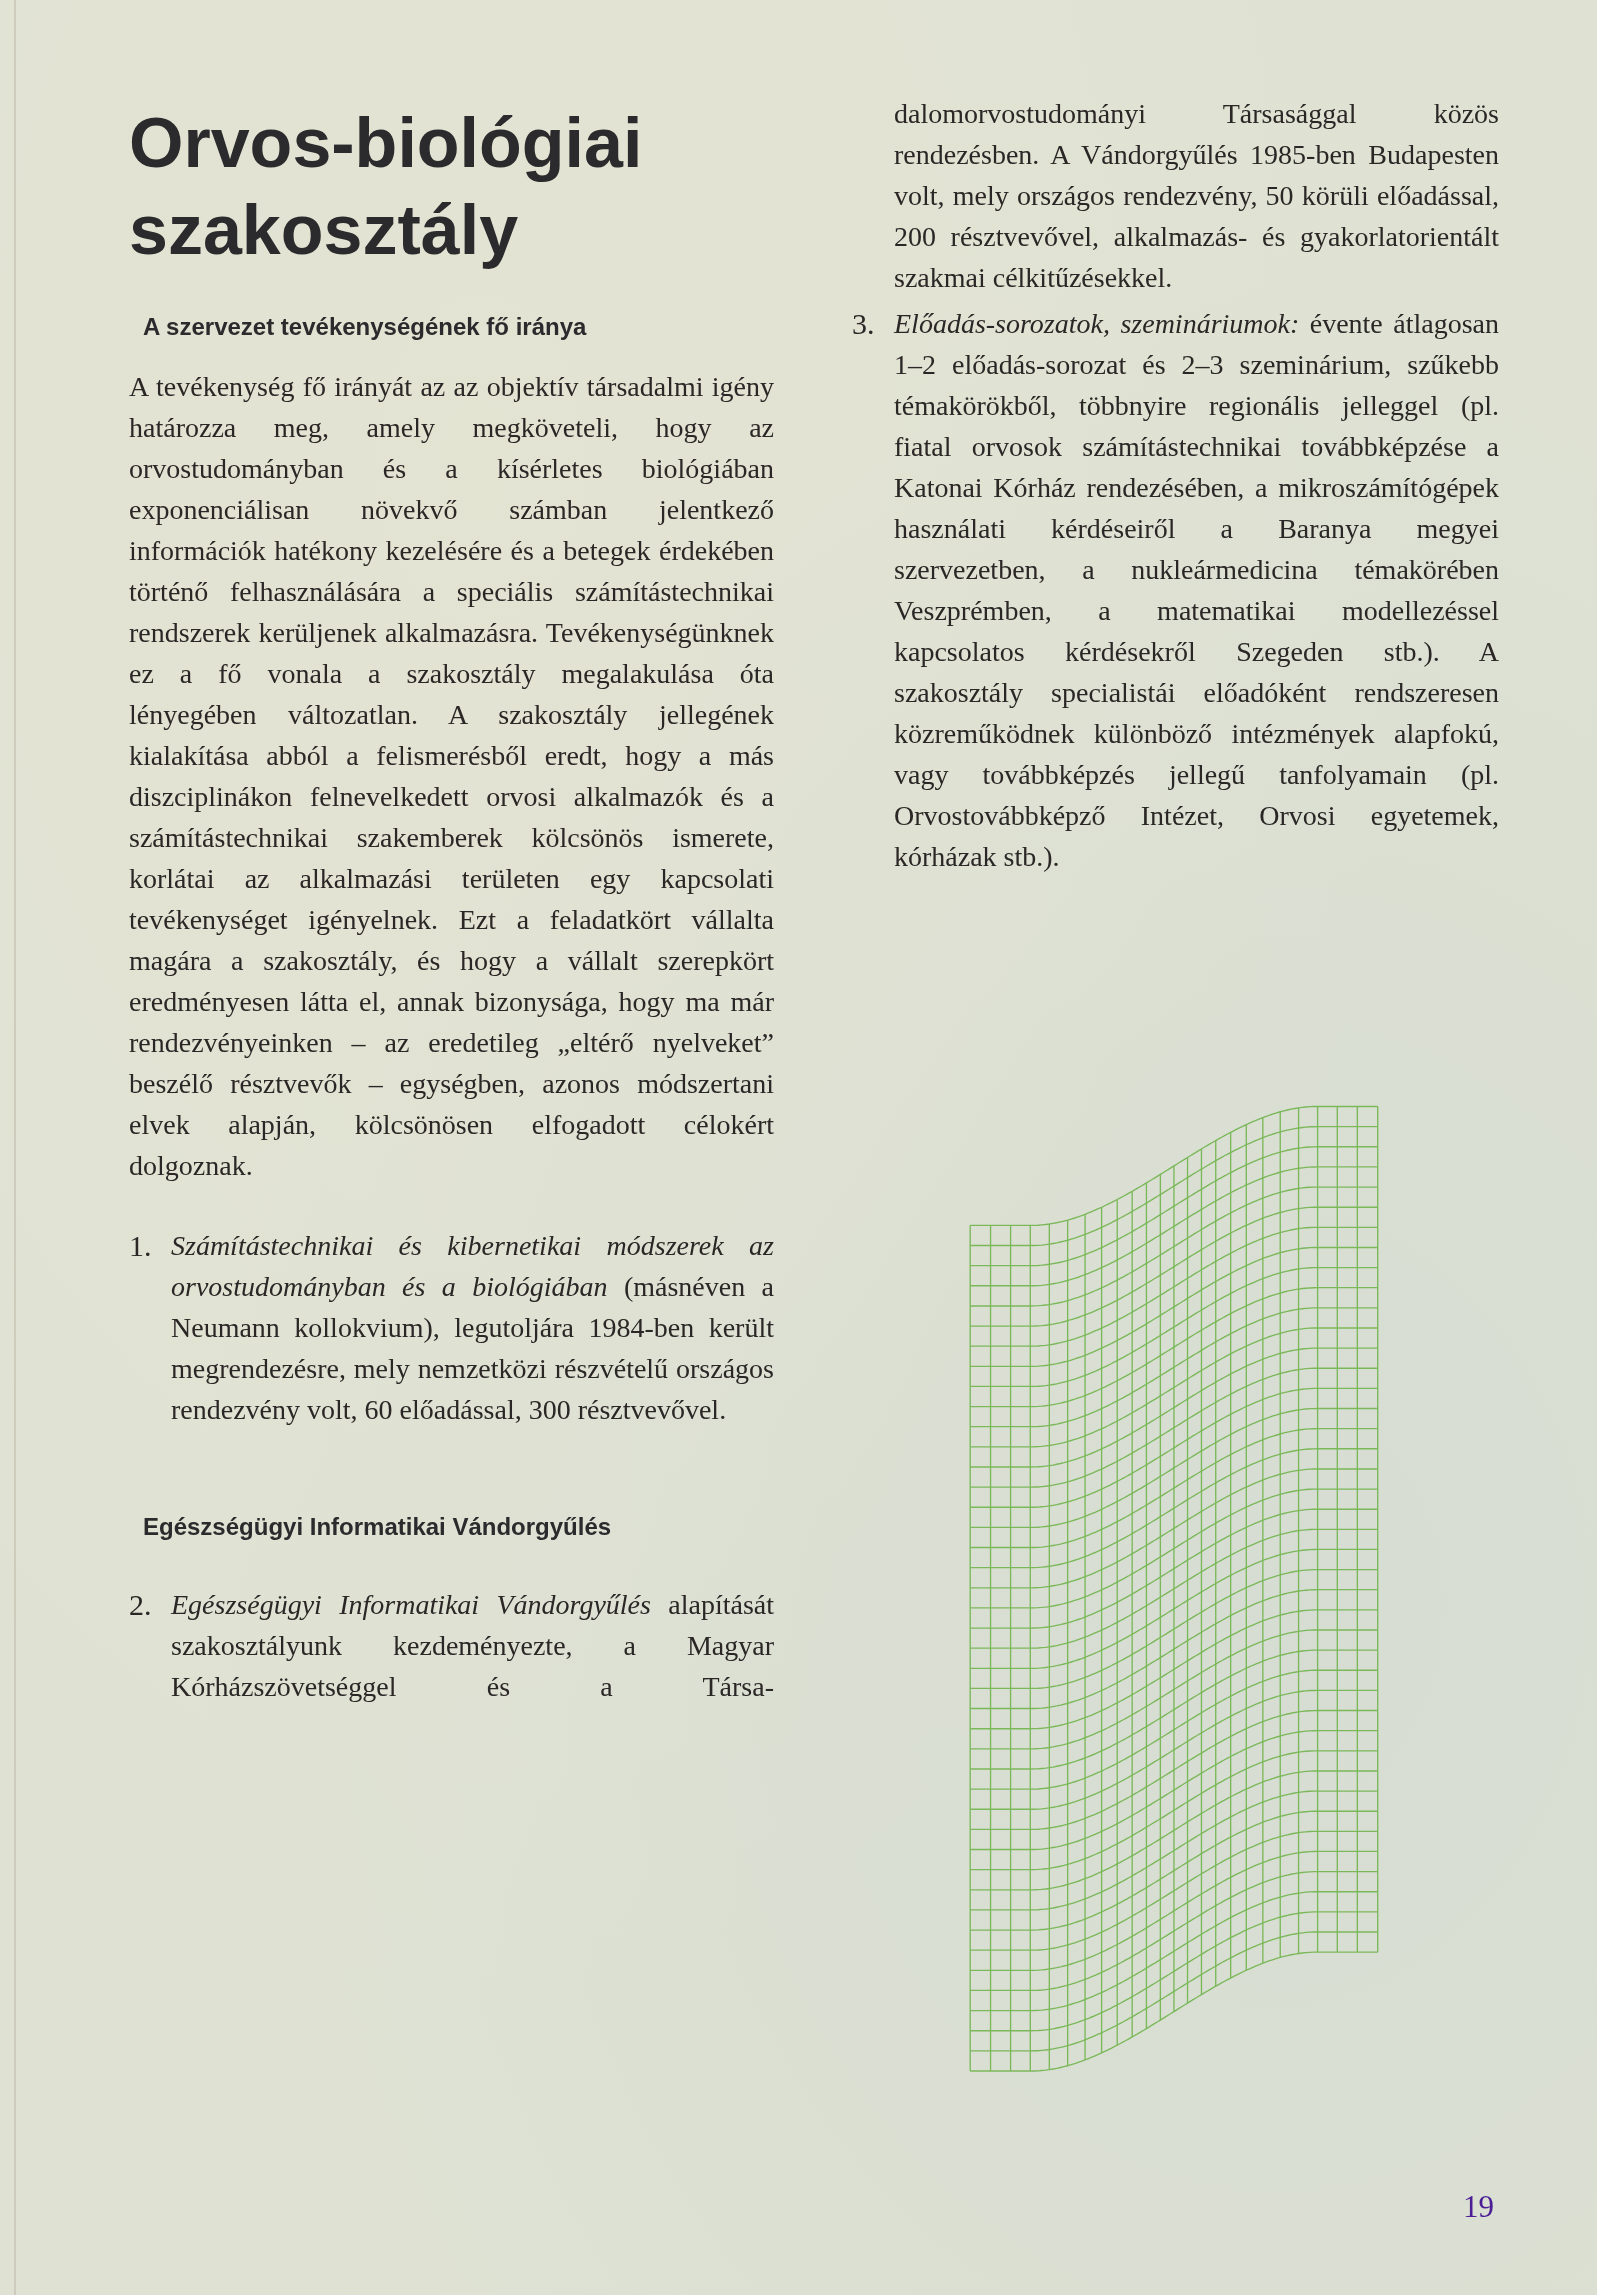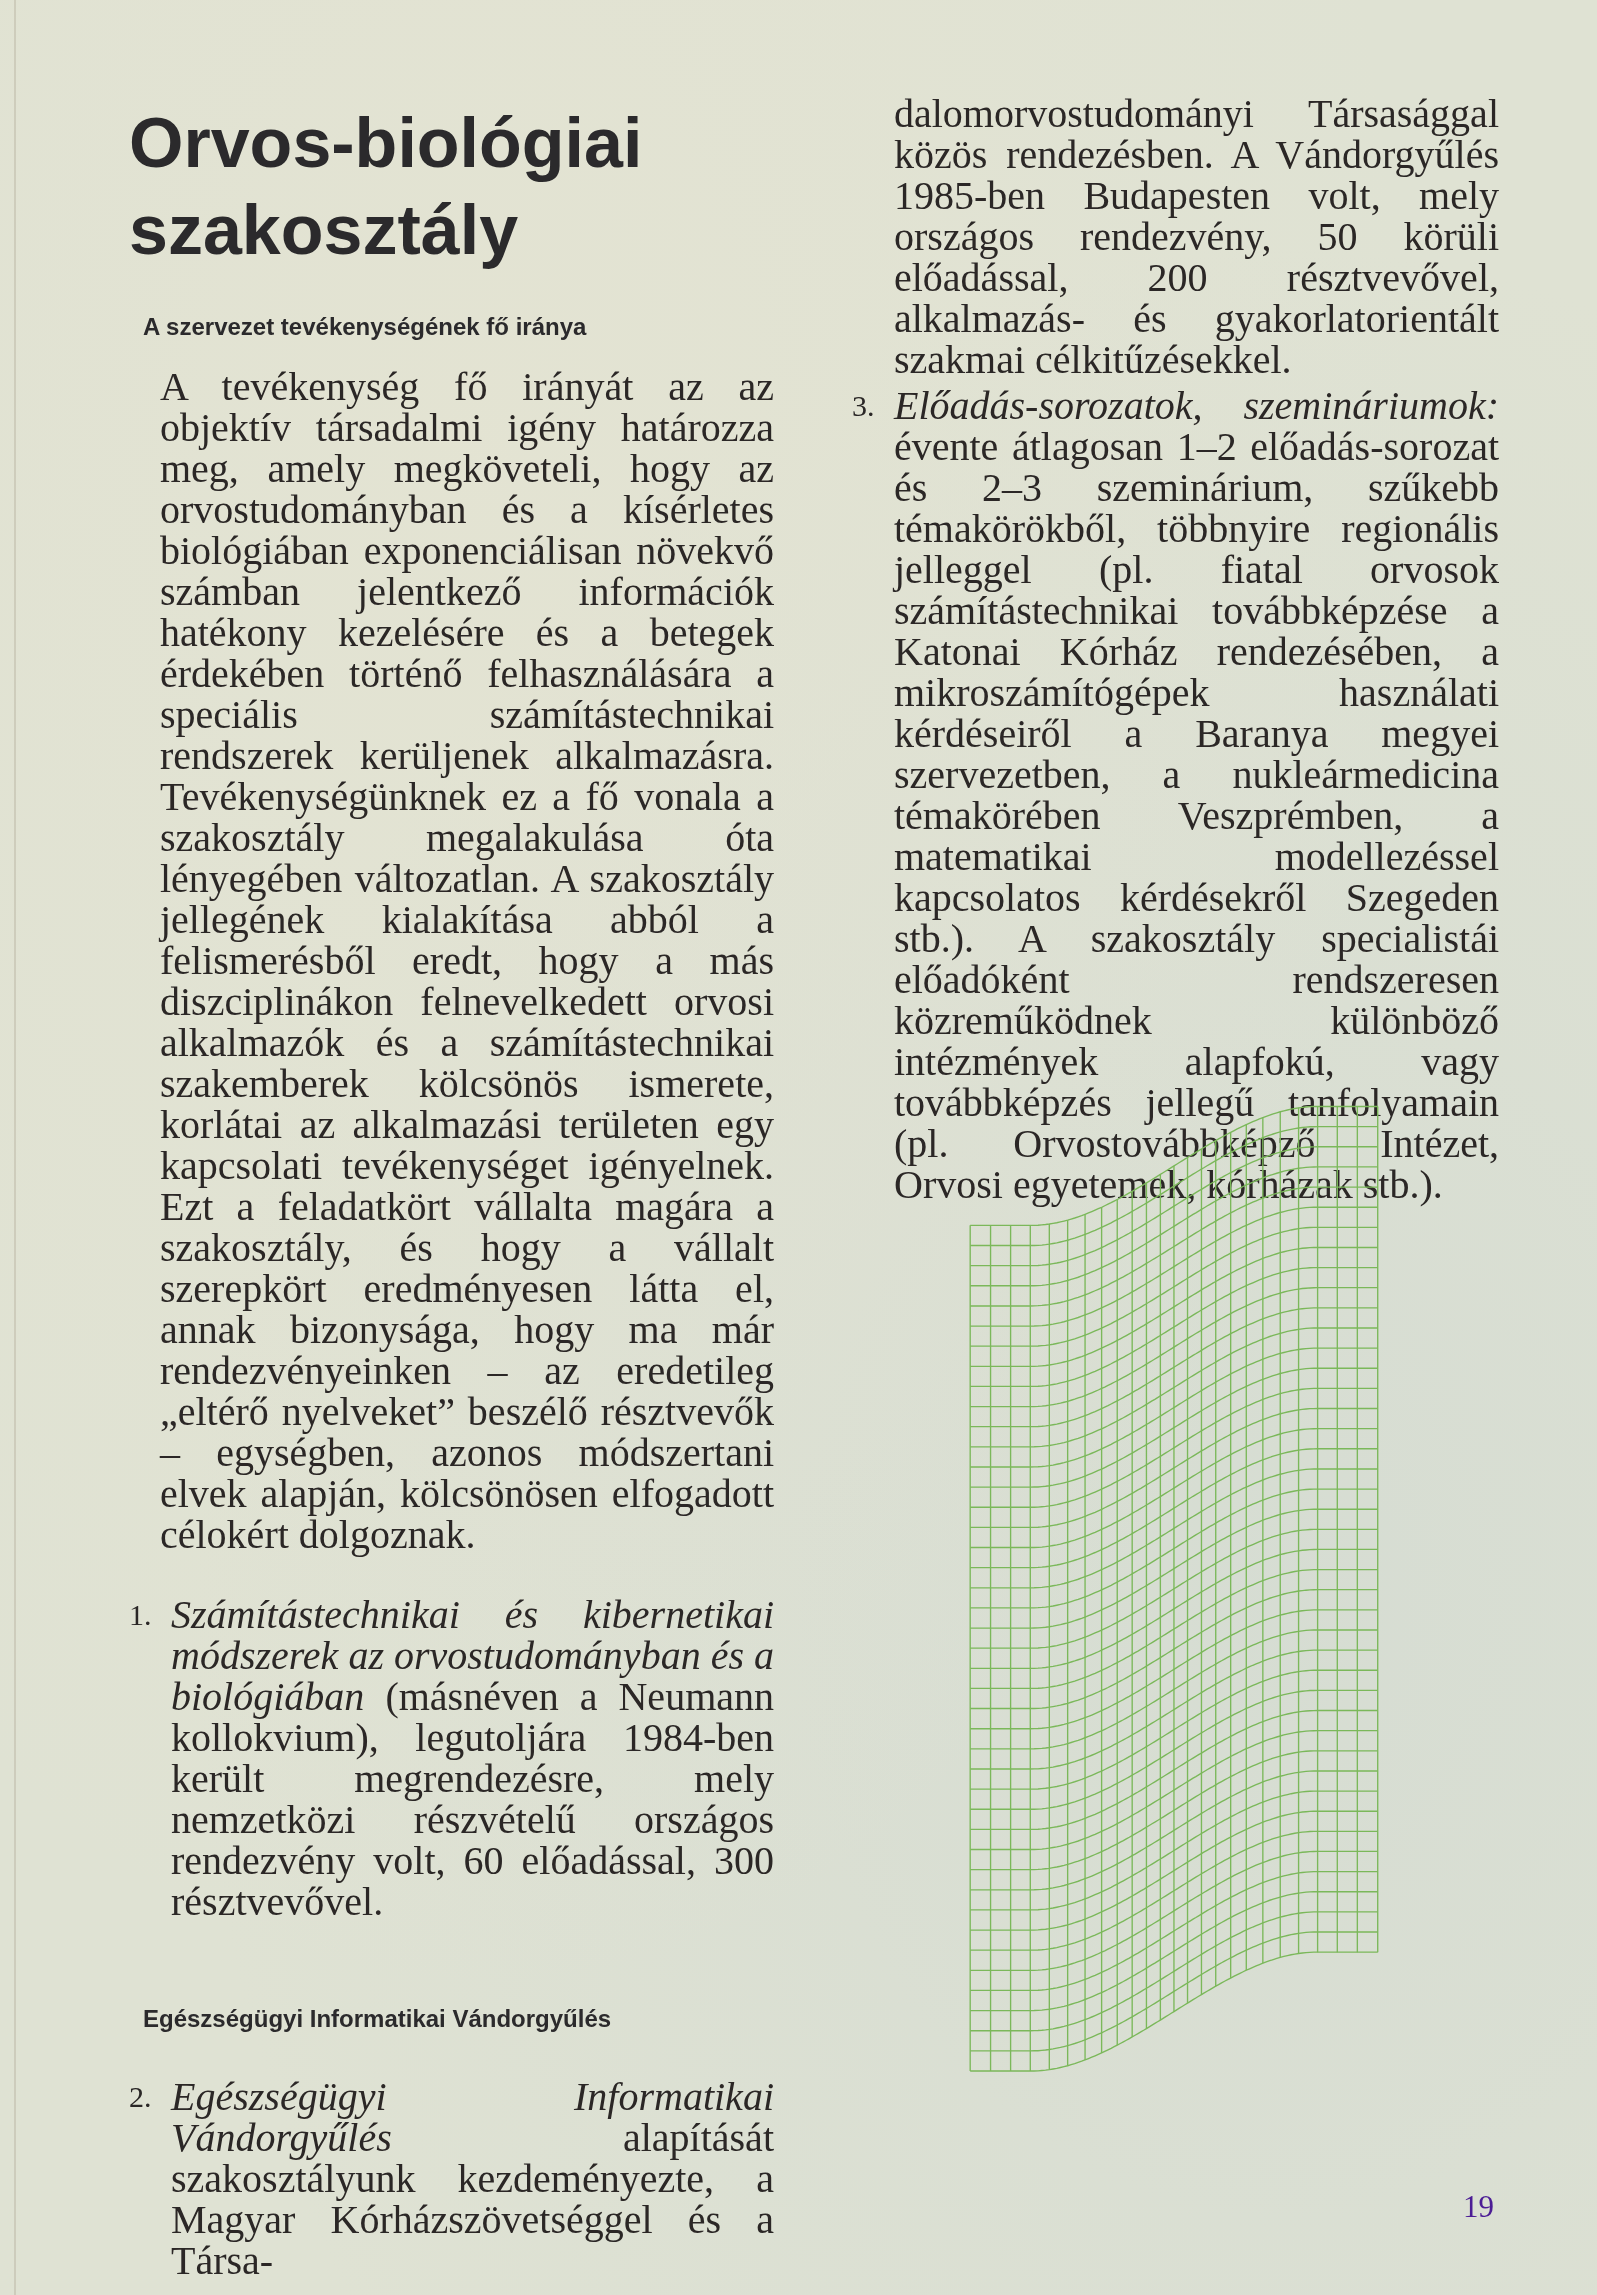--- a/index.html
+++ b/index.html
@@ -17,24 +17,24 @@
   .title {
     font-family: "Liberation Sans", sans-serif; font-weight: bold; font-size: 70px;
     line-height: 87px; margin: 15.3px 0 0 0; color: #2b2a2c; letter-spacing: 0px;
   }
   .h-sans {
     font-family: "Liberation Sans", sans-serif; font-weight: bold; font-size: 24px;
     line-height: 37px; color: #2b2a2c; margin: 14px;
   }
   .h-main { margin-top: 34px; }
   .body-text {
-    font-family: "Liberation Serif", serif; font-size: 40px; line-height: 41px;
+    font-family: "Liberation Serif", serif; font-size: 28px; line-height: 41px;
     text-align: justify; margin: 0; color: #2b2726;
   }
-  .p1 { margin-top: 20.4px; margin-left: 31px; }
+  .p1 { margin-top: 20.4px; }
   .h2 { margin-top: 92px; }
   .list-item { position: relative; padding-left: 42px; }
   .list-num { position: absolute; left: 0; top: 0; font-family: "Liberation Serif", serif; font-size: 30px; line-height: 41px; }
   .li1 { margin-top: 39px; }
   .h3 { margin-top: 78px; }
   .li2 { margin-top: 39px; }
   .cont { padding-left: 42px; }
   .li3 { margin-top: 5.1px; }
   em { font-style: italic; }
   .mesh { position: absolute; left: 960px; top: 1096px; width: 433px; height: 994px; }

